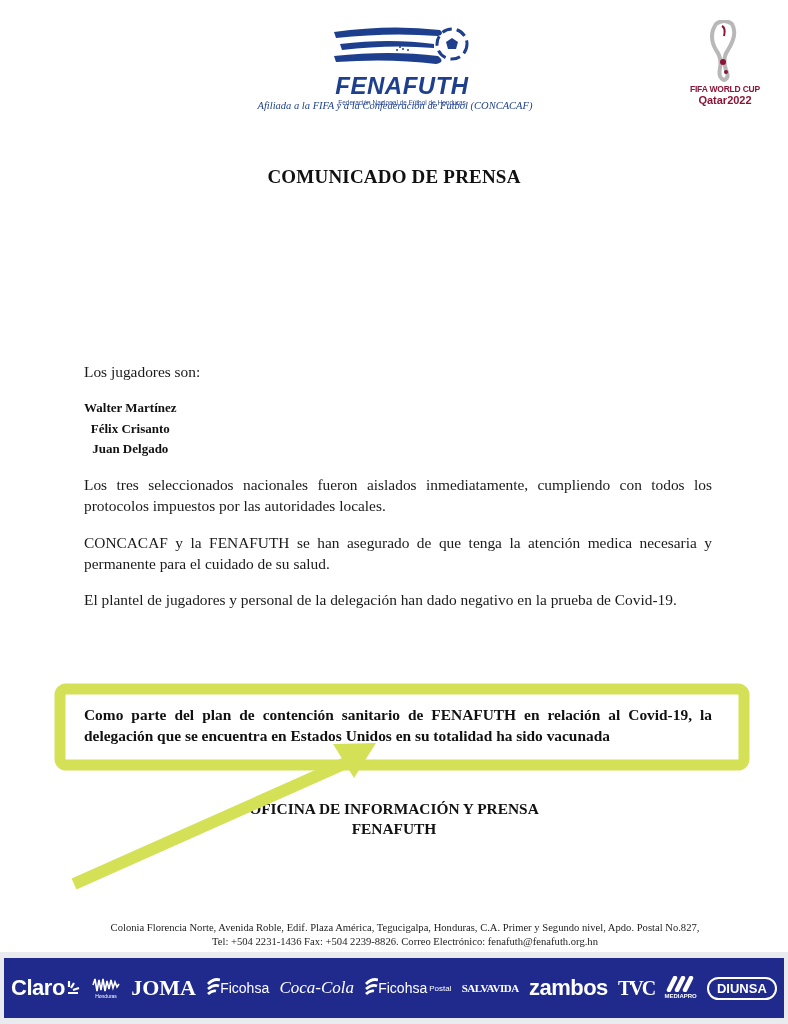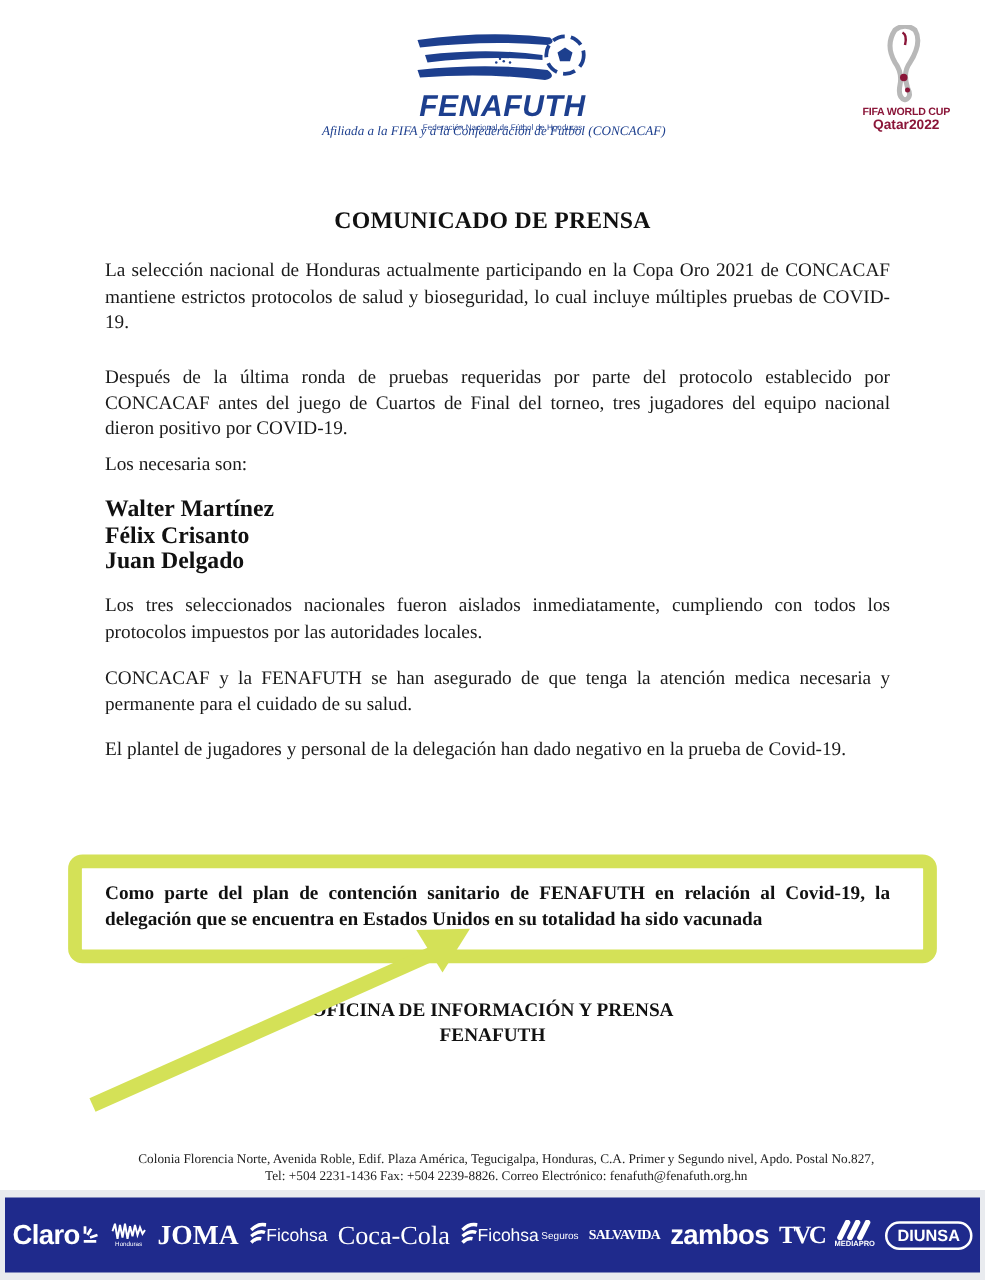--- a/index.html
+++ b/index.html
@@ -18,36 +18,36 @@
     .wc-logo { position: absolute; left: 680px; top: 20px; width: 90px; height: 92px; text-align: center; }
     .wc-emblem { position: absolute; left: 28px; top: 0; width: 32px; height: 62px; }
     .wc-line1 { position: absolute; left: 0; right: 0; top: 64px; font-family: "Liberation Sans", "DejaVu Sans", sans-serif; font-weight: 700; font-size: 8.5px; color: #8a1538; letter-spacing: -0.2px; }
     .wc-line2 { position: absolute; left: 0; right: 0; top: 74px; font-family: "Liberation Sans", "DejaVu Sans", sans-serif; font-weight: 700; font-size: 11px; color: #8a1538; }
 
     
     .title { position: absolute; left: 0; right: 0; top: 146px; text-align: center; font-weight: 700; font-size: 19px; letter-spacing: 0.2px; color: #111; margin-top: 20px; }
 
     .para { position: absolute; left: 84px; width: 628px; font-size: 15.4px; line-height: 20.5px; text-align: justify; color: #1a1a1a; }
     .para.bold { font-weight: 700; color: #111; }
-    .names { position: absolute; left: 84px; top: 398px; font-weight: 700; font-size: 19px; line-height: 20.5px; color: #111; }
+    .names { position: absolute; left: 84px; top: 398px; font-weight: 700; font-size: 13px; line-height: 20.5px; color: #111; text-align: center; }
     .names div { white-space: nowrap; }
 
     .signoff { position: absolute; left: 0; right: 0; text-align: center; font-weight: 700; font-size: 15.4px; color: #111; }
 
     .footer-addr { position: absolute; left: 60px; width: 690px; top: 921px; text-align: center; font-size: 10.6px; line-height: 13.5px; color: #222; }
 
     
     .banner-wrap { position: absolute; left: 0; top: 952px; width: 788px; height: 72px; background: #e9ebef; }
     .banner { position: absolute; left: 4px; top: 6px; width: 780px; height: 60px; background: #1f2a8c; display: flex; align-items: center; justify-content: space-around; padding: 0 2px; }
     .sponsor { color: #ffffff; white-space: nowrap; font-family: "Liberation Sans", "DejaVu Sans", sans-serif; display: flex; align-items: center; }
     .sp-claro { font-size: 22px; font-weight: 700; letter-spacing: -0.5px; }
     .sp-honduras { flex-direction: column; font-size: 5px; line-height: 6px; }
     .sp-joma { font-family: "Liberation Serif", "DejaVu Serif", serif; font-size: 22px; font-weight: 700; }
     .sp-ficohsa { font-size: 14px; }
-    .sp-coca { font-family: "Liberation Serif", "DejaVu Serif", serif; font-size: 21px; }
+    .sp-coca { font-family: "Liberation Serif", "DejaVu Serif", serif; font-style: italic; font-size: 17px; }
     .sp-seguros { font-size: 14px; }
     .sp-seguros small { font-size: 8px; margin-left: 2px; }
     .sp-salvavida { font-family: "Liberation Serif", "DejaVu Serif", serif; font-size: 11px; font-weight: 700; letter-spacing: -0.5px; }
     .sp-zambos { font-size: 22px; font-weight: 700; letter-spacing: -0.5px; }
     .sp-tvc { font-size: 20px; font-weight: 900; font-family: "Liberation Serif", "DejaVu Serif", serif; letter-spacing: -2px; }
     .sp-mediapro { flex-direction: column; font-size: 6px; font-weight: 700; line-height: 8px; }
     .sp-diunsa { font-size: 13px; font-weight: 700; border: 2px solid #fff; border-radius: 14px; padding: 2px 8px; }
 
     
     .annot { position: absolute; left: 0; top: 0; width: 788px; height: 1024px; pointer-events: none; }
@@ -81,23 +81,21 @@
       <path d="M14 6 Q18 8 16 16" fill="none" stroke="#8a1538" stroke-width="2"></path>
       <circle cx="15" cy="42" r="3" fill="#8a1538"></circle>
       <circle cx="18" cy="52" r="2" fill="#8a1538"></circle>
     </svg>
     <div class="wc-line1">FIFA WORLD CUP</div>
     <div class="wc-line2">Qatar2022</div>
   </div>
 
   <div class="title">COMUNICADO DE PRENSA</div>
 
-  <p class="para" style="top:207px;">La selección nacional de Honduras actualmente participando en la Copa Oro 2021 de CONCACAF mantiene estrictos protocolos de salud y bioseguridad, lo cual incluye múltiples pruebas de COVID-19.</p>
-  <p class="para" style="top:292px;">Después de la última ronda de pruebas requeridas por parte del protocolo establecido por CONCACAF antes del juego de Cuartos de Final del torneo, tres jugadores del equipo nacional dieron positivo por COVID-19.</p>
-  <p class="para" style="top:362px;">Los necesaria son:</p>
+  <p class="para" style="top:362px;">Los jugadores son:</p>
 
   <div class="names">
     <div>Walter Martínez</div>
     <div>Félix Crisanto</div>
     <div>Juan Delgado</div>
   </div>
 
   <p class="para" style="top:533px;">CONCACAF y la FENAFUTH se han asegurado de que tenga la atención medica necesaria y permanente para el cuidado de su salud.</p>
   <p class="para" style="top:475px;">Los tres seleccionados nacionales fueron aislados inmediatamente, cumpliendo con todos los protocolos impuestos por las autoridades locales.</p>
   <p class="para" style="top:590px;">El plantel de jugadores y personal de la delegación han dado negativo en la prueba de Covid-19.</p>
@@ -131,21 +129,21 @@
             <path d="M2 6 Q8 0 14 2 M2 11 Q8 6 13 8 M2 16 Q6 12 10 13" stroke="#fff" stroke-width="2.8" fill="none"></path>
           </svg>
         <span>Ficohsa</span>
       </div>
       <div class="sponsor sp-coca">Coca-Cola</div>
       <div class="sponsor sp-seguros">
         <svg width="14" height="20" viewBox="0 0 14 20">
             <path d="M2 6 Q8 0 14 2 M2 11 Q8 6 13 8 M2 16 Q6 12 10 13" stroke="#fff" stroke-width="2.8" fill="none"></path>
           </svg>
         <span>Ficohsa</span>
-        <small>Seguros</small>
+        <small>Postal</small>
       </div>
       <div class="sponsor sp-salvavida">SALVAVIDA</div>
       <div class="sponsor sp-zambos">zambos</div>
       <div class="sponsor sp-tvc">TVC</div>
       <div class="sponsor sp-mediapro">
         <svg width="32" height="16" viewBox="0 0 32 16">
             <path d="M4 14 L10 2 M12 14 L18 2 M20 14 L26 2" stroke="#fff" stroke-width="4.5" stroke-linecap="round"></path>
           </svg>
         <span>MEDIAPRO</span>
       </div>

